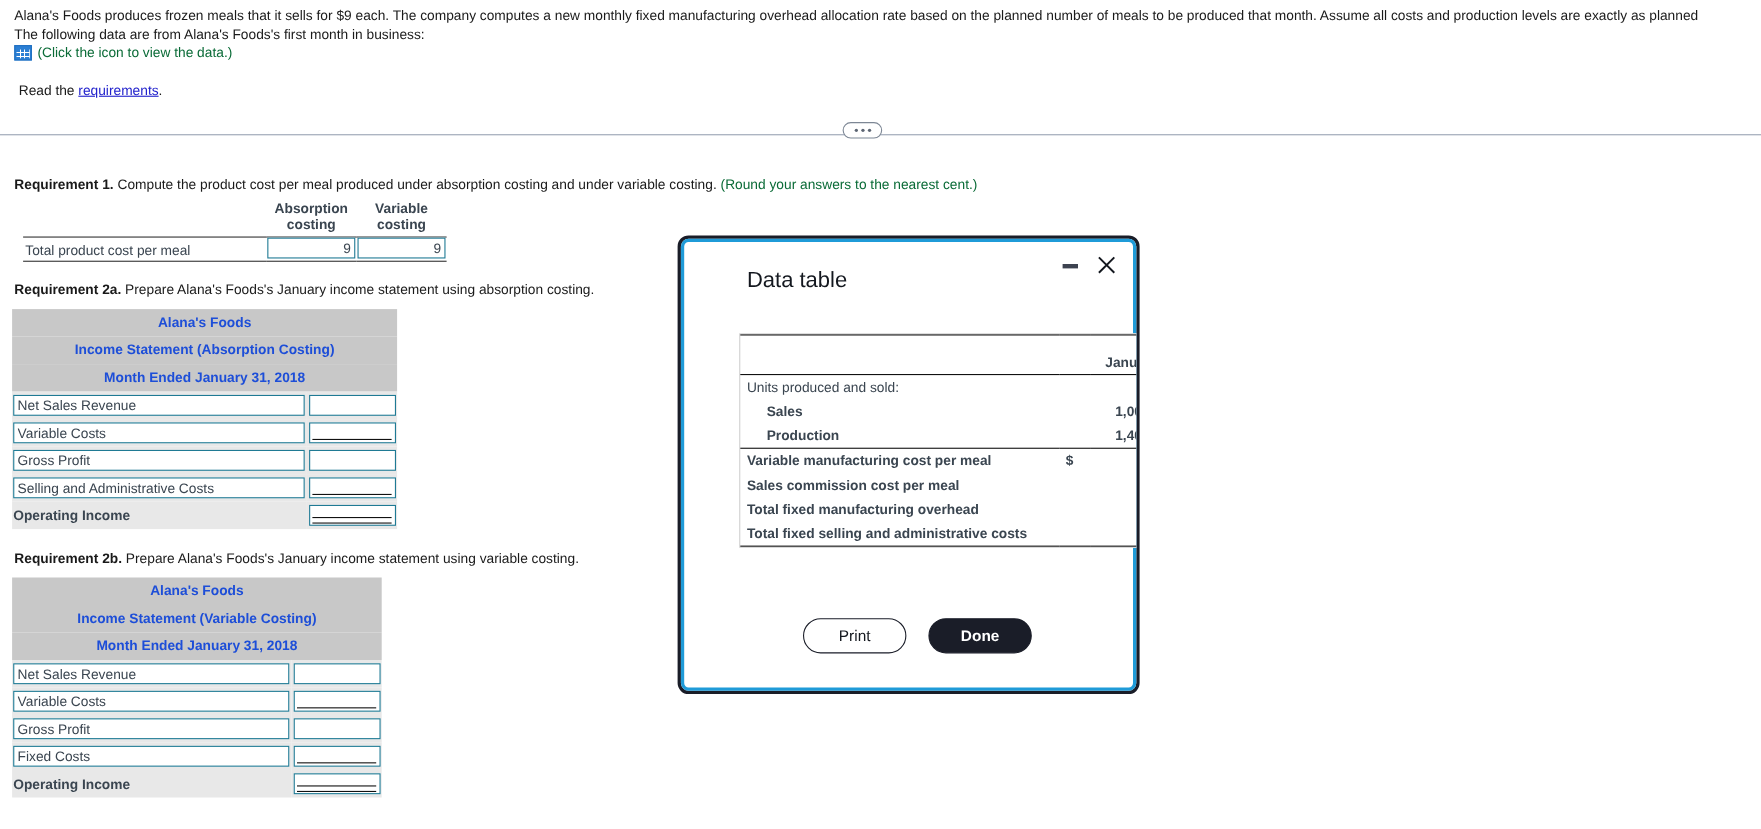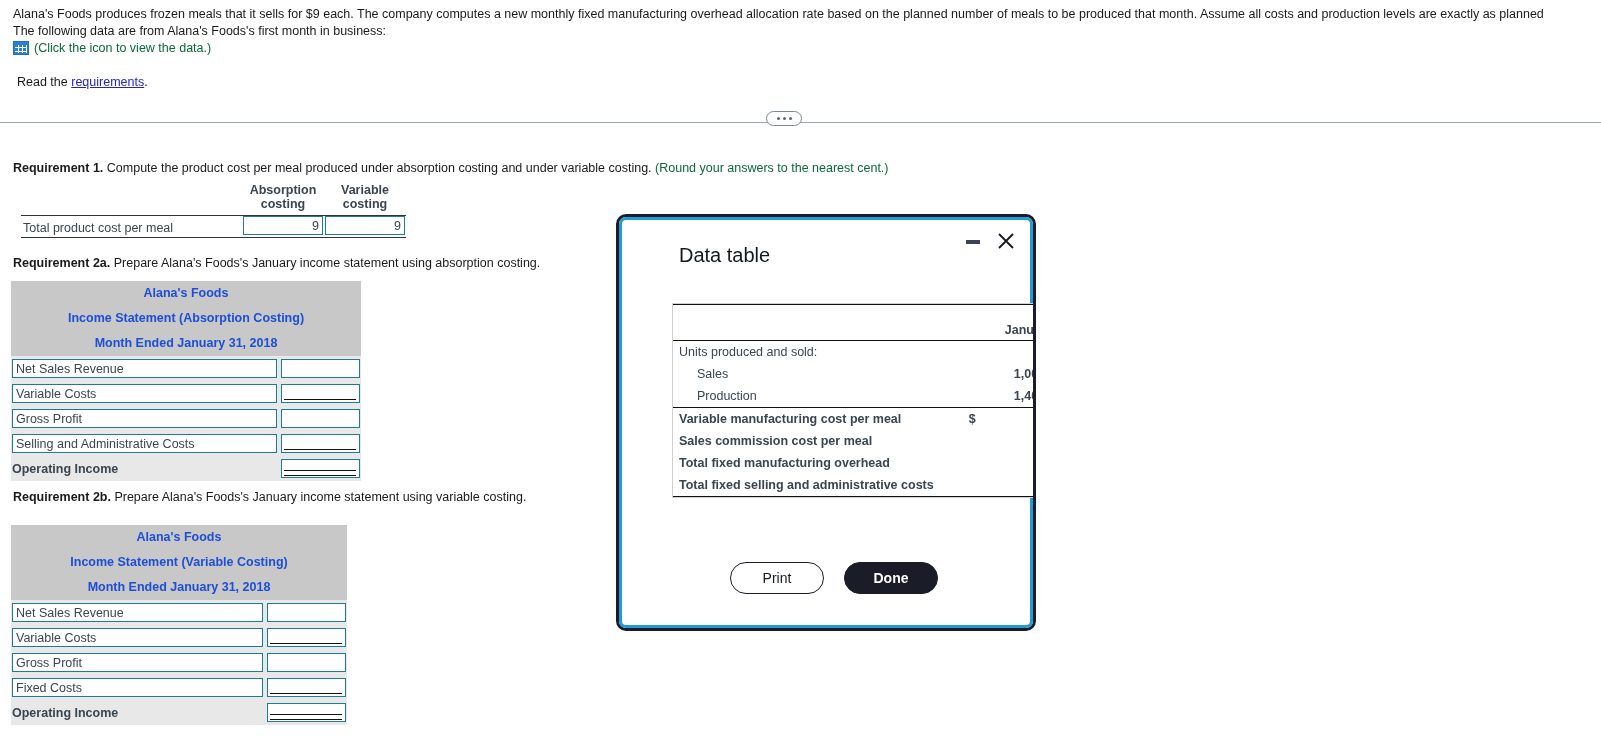--- a/index.html
+++ b/index.html
@@ -290,21 +290,21 @@
   }
   .dlg-datatable td { padding: 4px 6px; }
   .dlg-datatable .rule-top td { border-top: 1.5px solid #111; padding-top: 18px; }
   .dlg-datatable .hdr-row td {
     text-align: right;
     font-weight: bold;
     border-bottom: 1.5px solid #111;
     padding-bottom: 3px;
   }
   .dlg-datatable .plain td { font-weight: normal; }
-  .dlg-datatable .ind td.nm { padding-left: 24px; font-weight: normal; }
+  .dlg-datatable .ind td.nm { padding-left: 24px; font-weight: bold; }
   .dlg-datatable td.amt { text-align: right; white-space: nowrap; }
   .dlg-datatable td.cur { text-align: left; width: 28px; }
   .dlg-datatable tr.sec-end td { border-bottom: 1.5px solid #111; }
   .dlg-datatable tr.last td { border-bottom: 1.5px solid #111; }
   .dlg-datatable tr.bold td { font-weight: bold; }
 
   .dlg-buttons {
     position: absolute;
     left: 16px; right: 0;
     top: 345px;
@@ -441,21 +441,21 @@
     </tr>
     <tr class="body-row">
       <td class="lab opinc-label">Operating Income</td>
       <td class="val u-double">
         <input class="num-inp" type="text" value="" style="">
       </td>
     </tr>
   </tbody>
     </table>
 
-  <div class="req-head" style="left:13px; top:490px;">
+  <div class="req-head" style="left:13px; top:501px;">
     <b>Requirement 2b.</b><span> Prepare Alana's Foods's January income statement using variable costing.</span>
   </div>
 
   <table class="is-table" id="is-table-b" style="left:11px; top:525px; width:336px;">
     <tbody>
         <tr>
       <td class="hdr-cell" colspan="2">Alana's Foods</td>
     </tr>
     <tr>
       <td class="hdr-cell" colspan="2">Income Statement (Variable Costing)</td>

